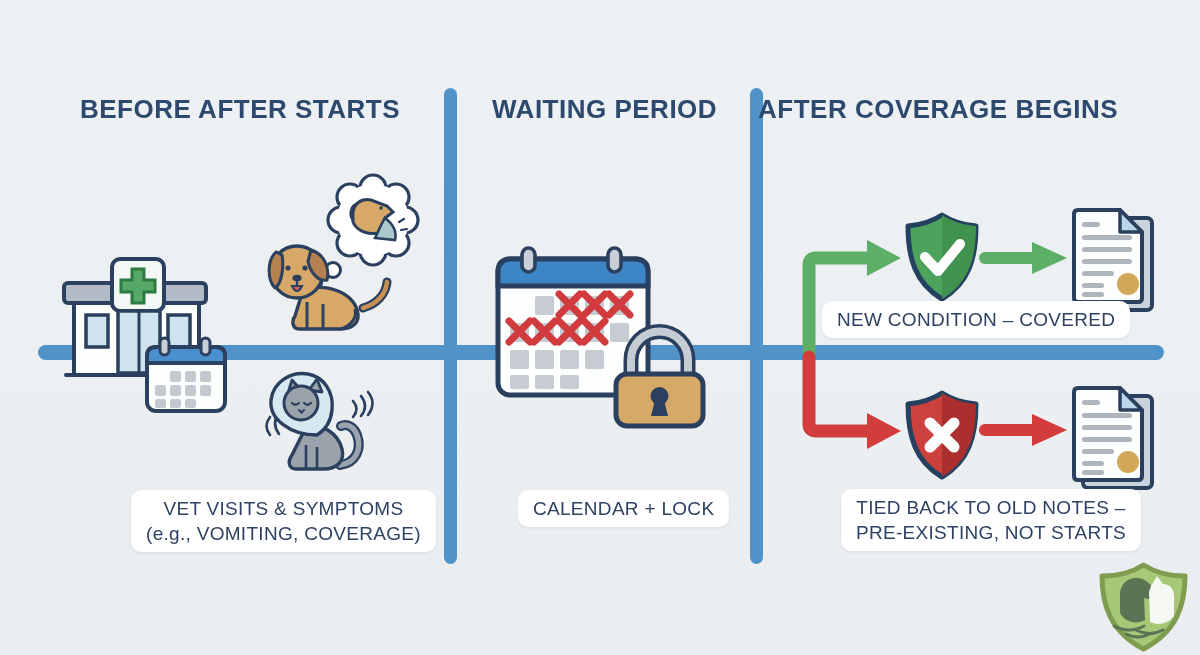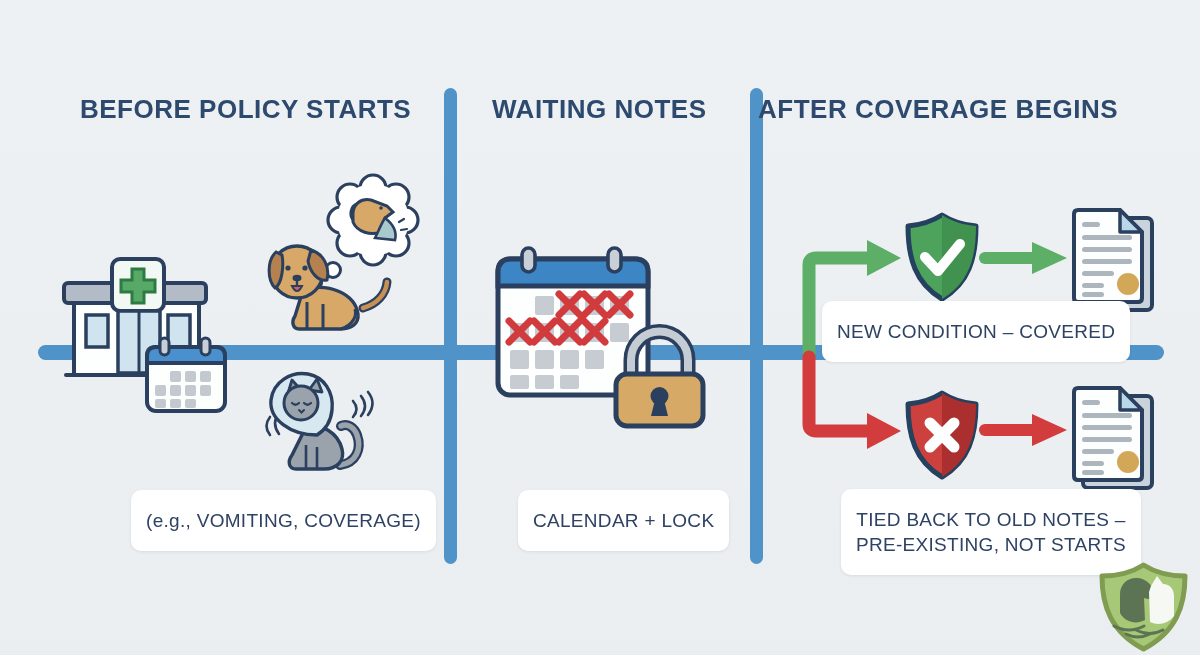--- a/index.html
+++ b/index.html
@@ -25,21 +25,21 @@
   }
   .timeline{
     position:absolute;
     height:15px;border-radius:8px;
     background:#4f93c8;
   }
   .pill{
     position:absolute;
     background:#ffffff;
     border-radius:10px;
-    padding:18px 15px;
+    padding:6px 15px;
     color:#2e4263;
     font-size:19px;
     font-weight:500;
     letter-spacing:.3px;
     text-align:center;
     line-height:1.32;
     box-shadow:0 1px 3px rgba(40,60,90,.10);
     white-space:nowrap;
   }
   .icon{position:absolute;}
@@ -47,22 +47,22 @@
 </style>
 </head>
 <body>
 
 <div id="stage">
 
   <div class="timeline" style="left:38px;top:345px;width:1126px;"></div>
   <div class="vline" style="left:444px;top:88px;height:476px;"></div>
   <div class="vline" style="left:750px;top:88px;height:476px;"></div>
 
-  <div class="col-title" style="left:80px;top:94px;">BEFORE POLICY STARTS</div>
-  <div class="col-title" style="left:492px;top:94px;">WAITING NOTES</div>
+  <div class="col-title" style="left:80px;top:94px;">BEFORE AFTER STARTS</div>
+  <div class="col-title" style="left:492px;top:94px;">WAITING PERIOD</div>
   <div class="col-title" style="left:758px;top:94px;">AFTER COVERAGE BEGINS</div>
 
   <div class="icon" style="left:50px;top:245px;">
     <svg width="200" height="140" viewBox="0 0 200 140">
       <rect x="24" y="55" width="125" height="75" fill="#fdfefe" stroke="#2b3f5e" stroke-width="4"></rect>
       <rect x="14" y="38" width="142" height="20" rx="4" fill="#b3bcc6" stroke="#2b3f5e" stroke-width="4"></rect>
       <rect x="62" y="14" width="52" height="52" rx="8" fill="#f2f8f4" stroke="#2b3f5e" stroke-width="4"></rect>
       <path d="M82 24 h12 v11 h11 v12 h-11 v11 h-12 v-11 h-11 v-12 h11 z" fill="#57a967" stroke="#2f7a44" stroke-width="3"></path>
       <rect x="36" y="70" width="22" height="32" fill="#cfe4ef" stroke="#2b3f5e" stroke-width="3.5"></rect>
       <rect x="68" y="66" width="42" height="62" fill="#cfe4ef" stroke="#2b3f5e" stroke-width="3.5"></rect>
@@ -282,20 +282,21 @@
       <circle cx="58" cy="76" r="11" fill="#d2a757"></circle>
     </svg>
   </div>
 
   <div class="pill" style="left:828px;top:489px;margin-left:13px;">
     <div>TIED BACK TO OLD NOTES –</div>
     <div>PRE-EXISTING, NOT STARTS</div>
   </div>
 
   <div class="pill" style="left:131px;top:490px;">
+    <div>VET VISITS &amp; SYMPTOMS</div>
     <div>(e.g., VOMITING, COVERAGE)</div>
   </div>
 
   <div class="pill" style="left:518px;top:490px;border-radius:10px;">CALENDAR + LOCK</div>
 
   <div class="icon" style="left:1096px;top:562px;">
     <svg width="95" height="90" viewBox="0 0 95 90">
       <path d="M47.5 3 C60 11 74 14 89 14 C89 44 80 70 47.5 87 C15 70 6 44 6 14 C21 14 35 11 47.5 3 Z" fill="#a6c877" stroke="#7f9c50" stroke-width="5" stroke-linejoin="round"></path>
       <path d="M24 32 C24 22 32 15 42 16 C50 17 55 22 57 28 L63 33 C59 37 53 38 48 36 L49 58 C40 63 29 60 24 51 Z" fill="#5c7454"></path>
       <path d="M55 24 l6 -10 6 8 c7 0 11 5 11 12 v20 c-6 8 -16 10 -24 6 l-1 -30 z" fill="#f6f8f3"></path>

